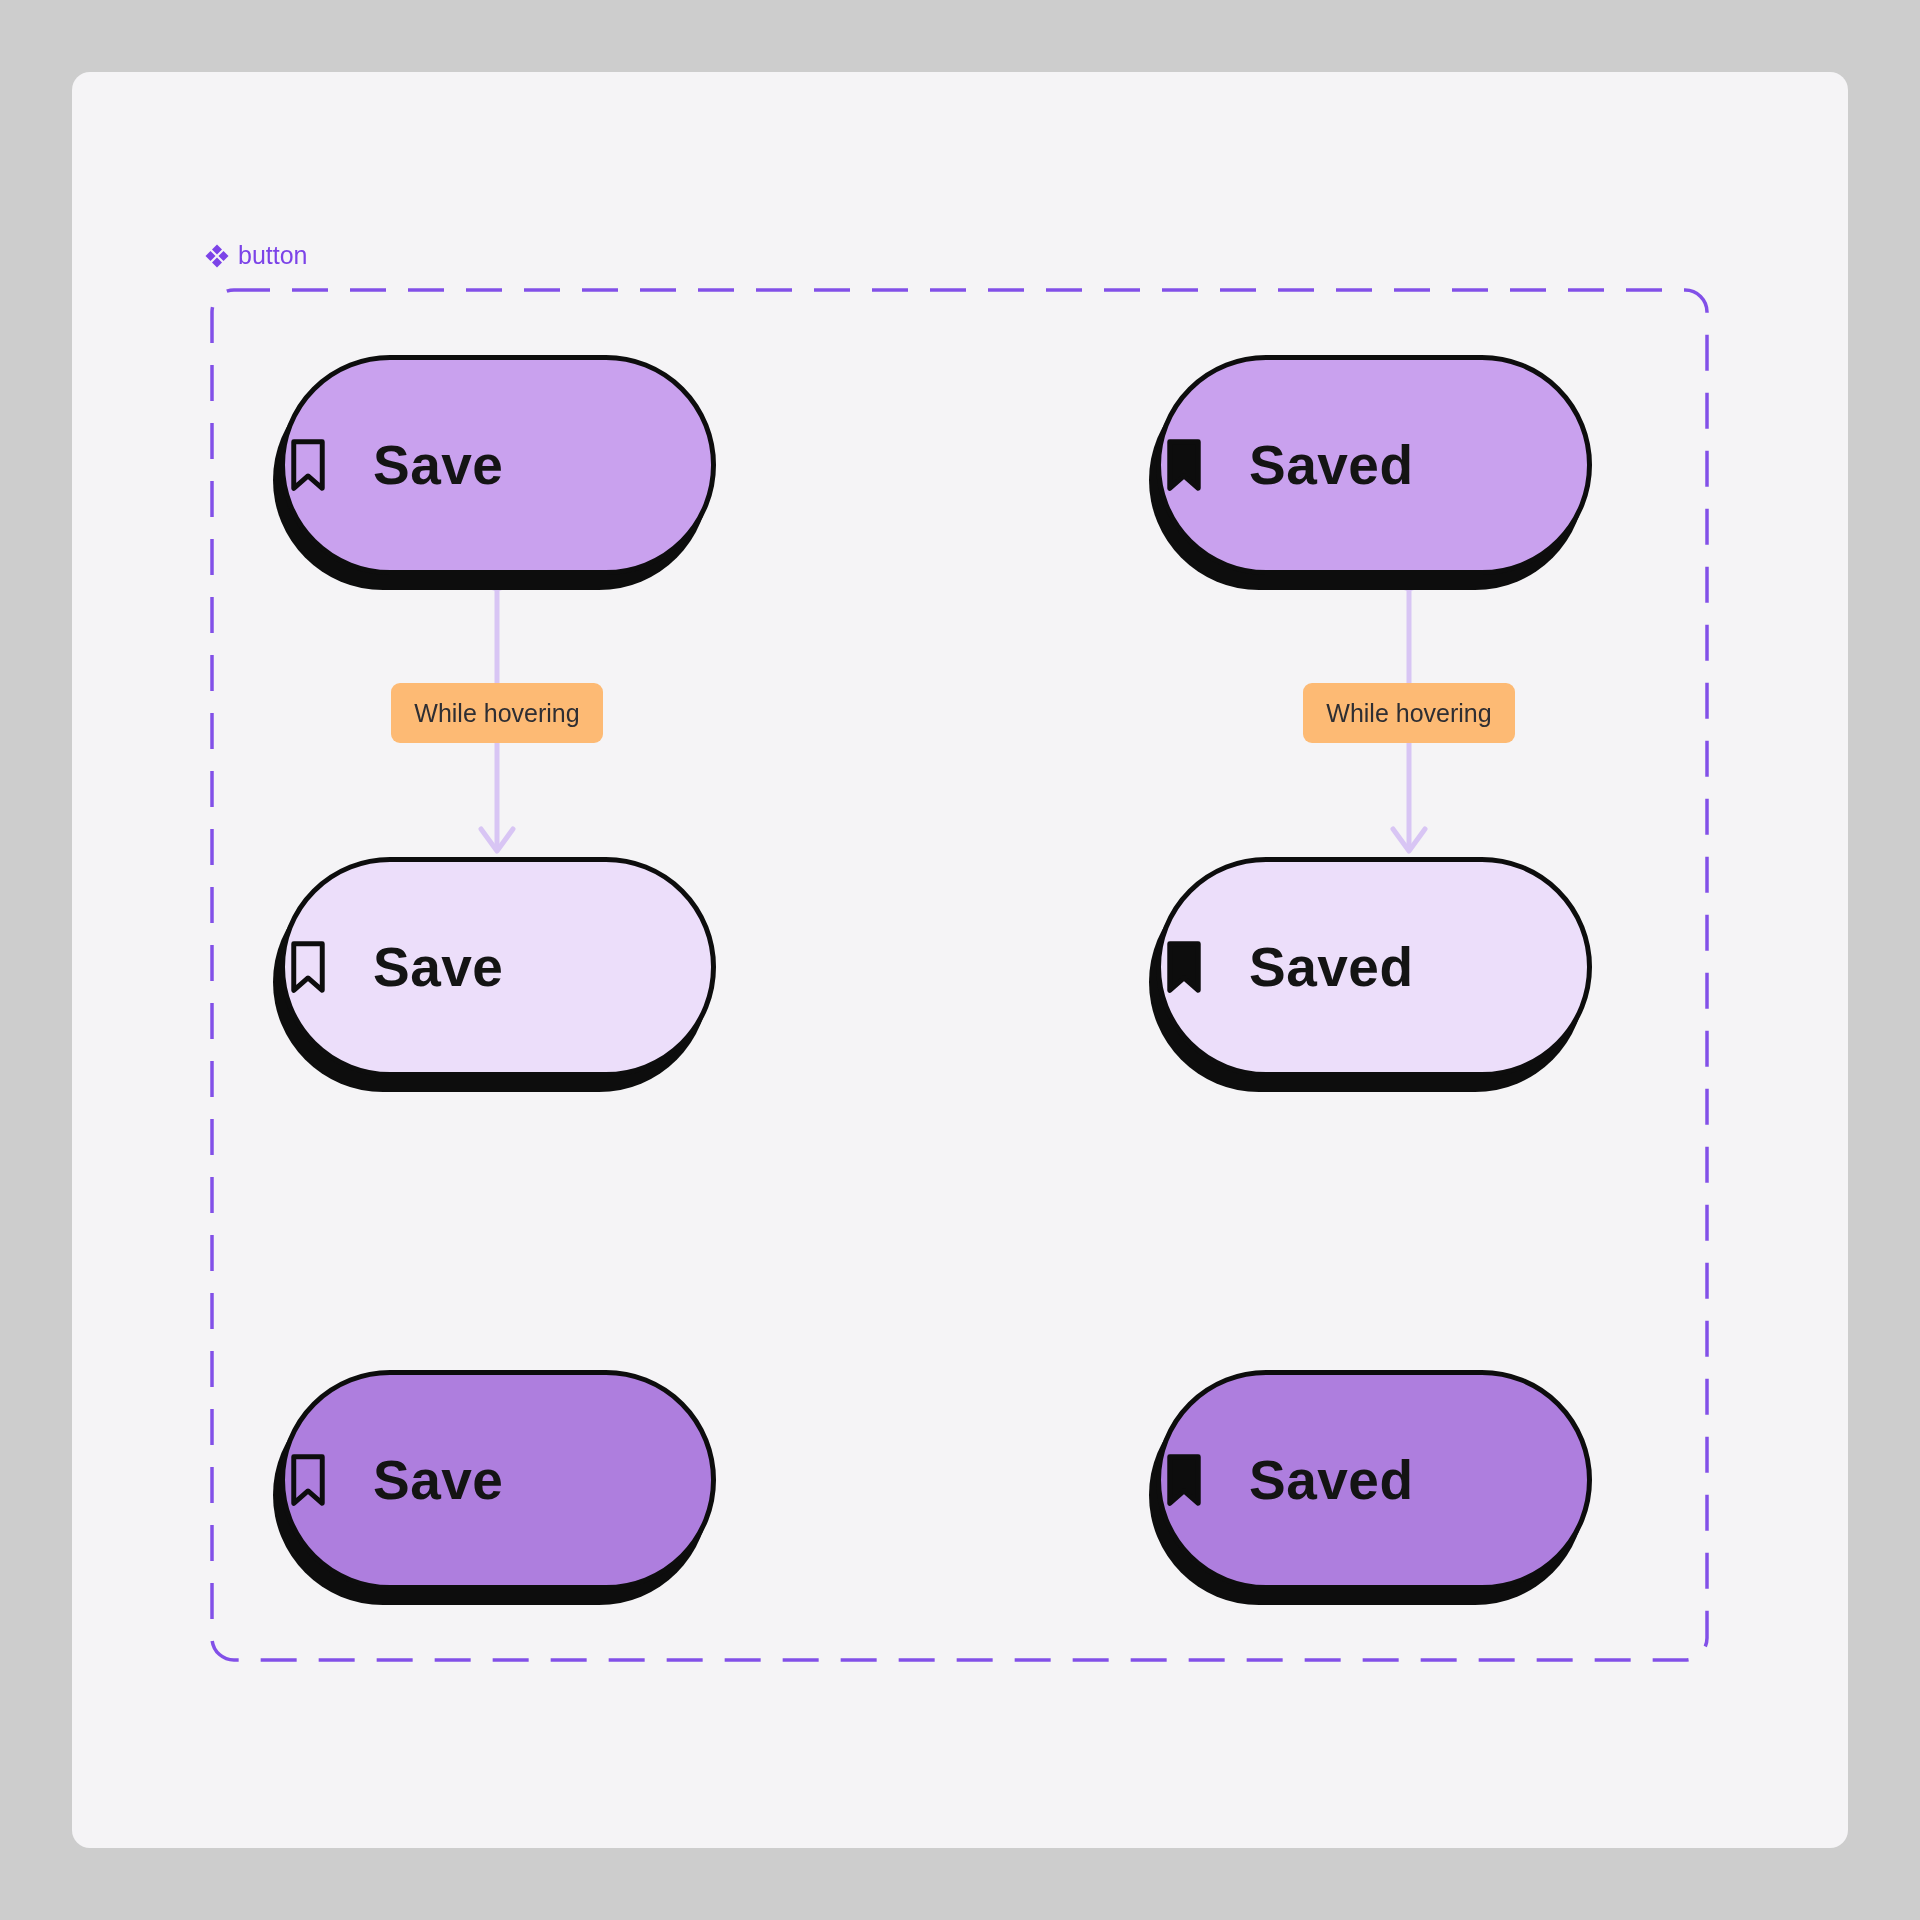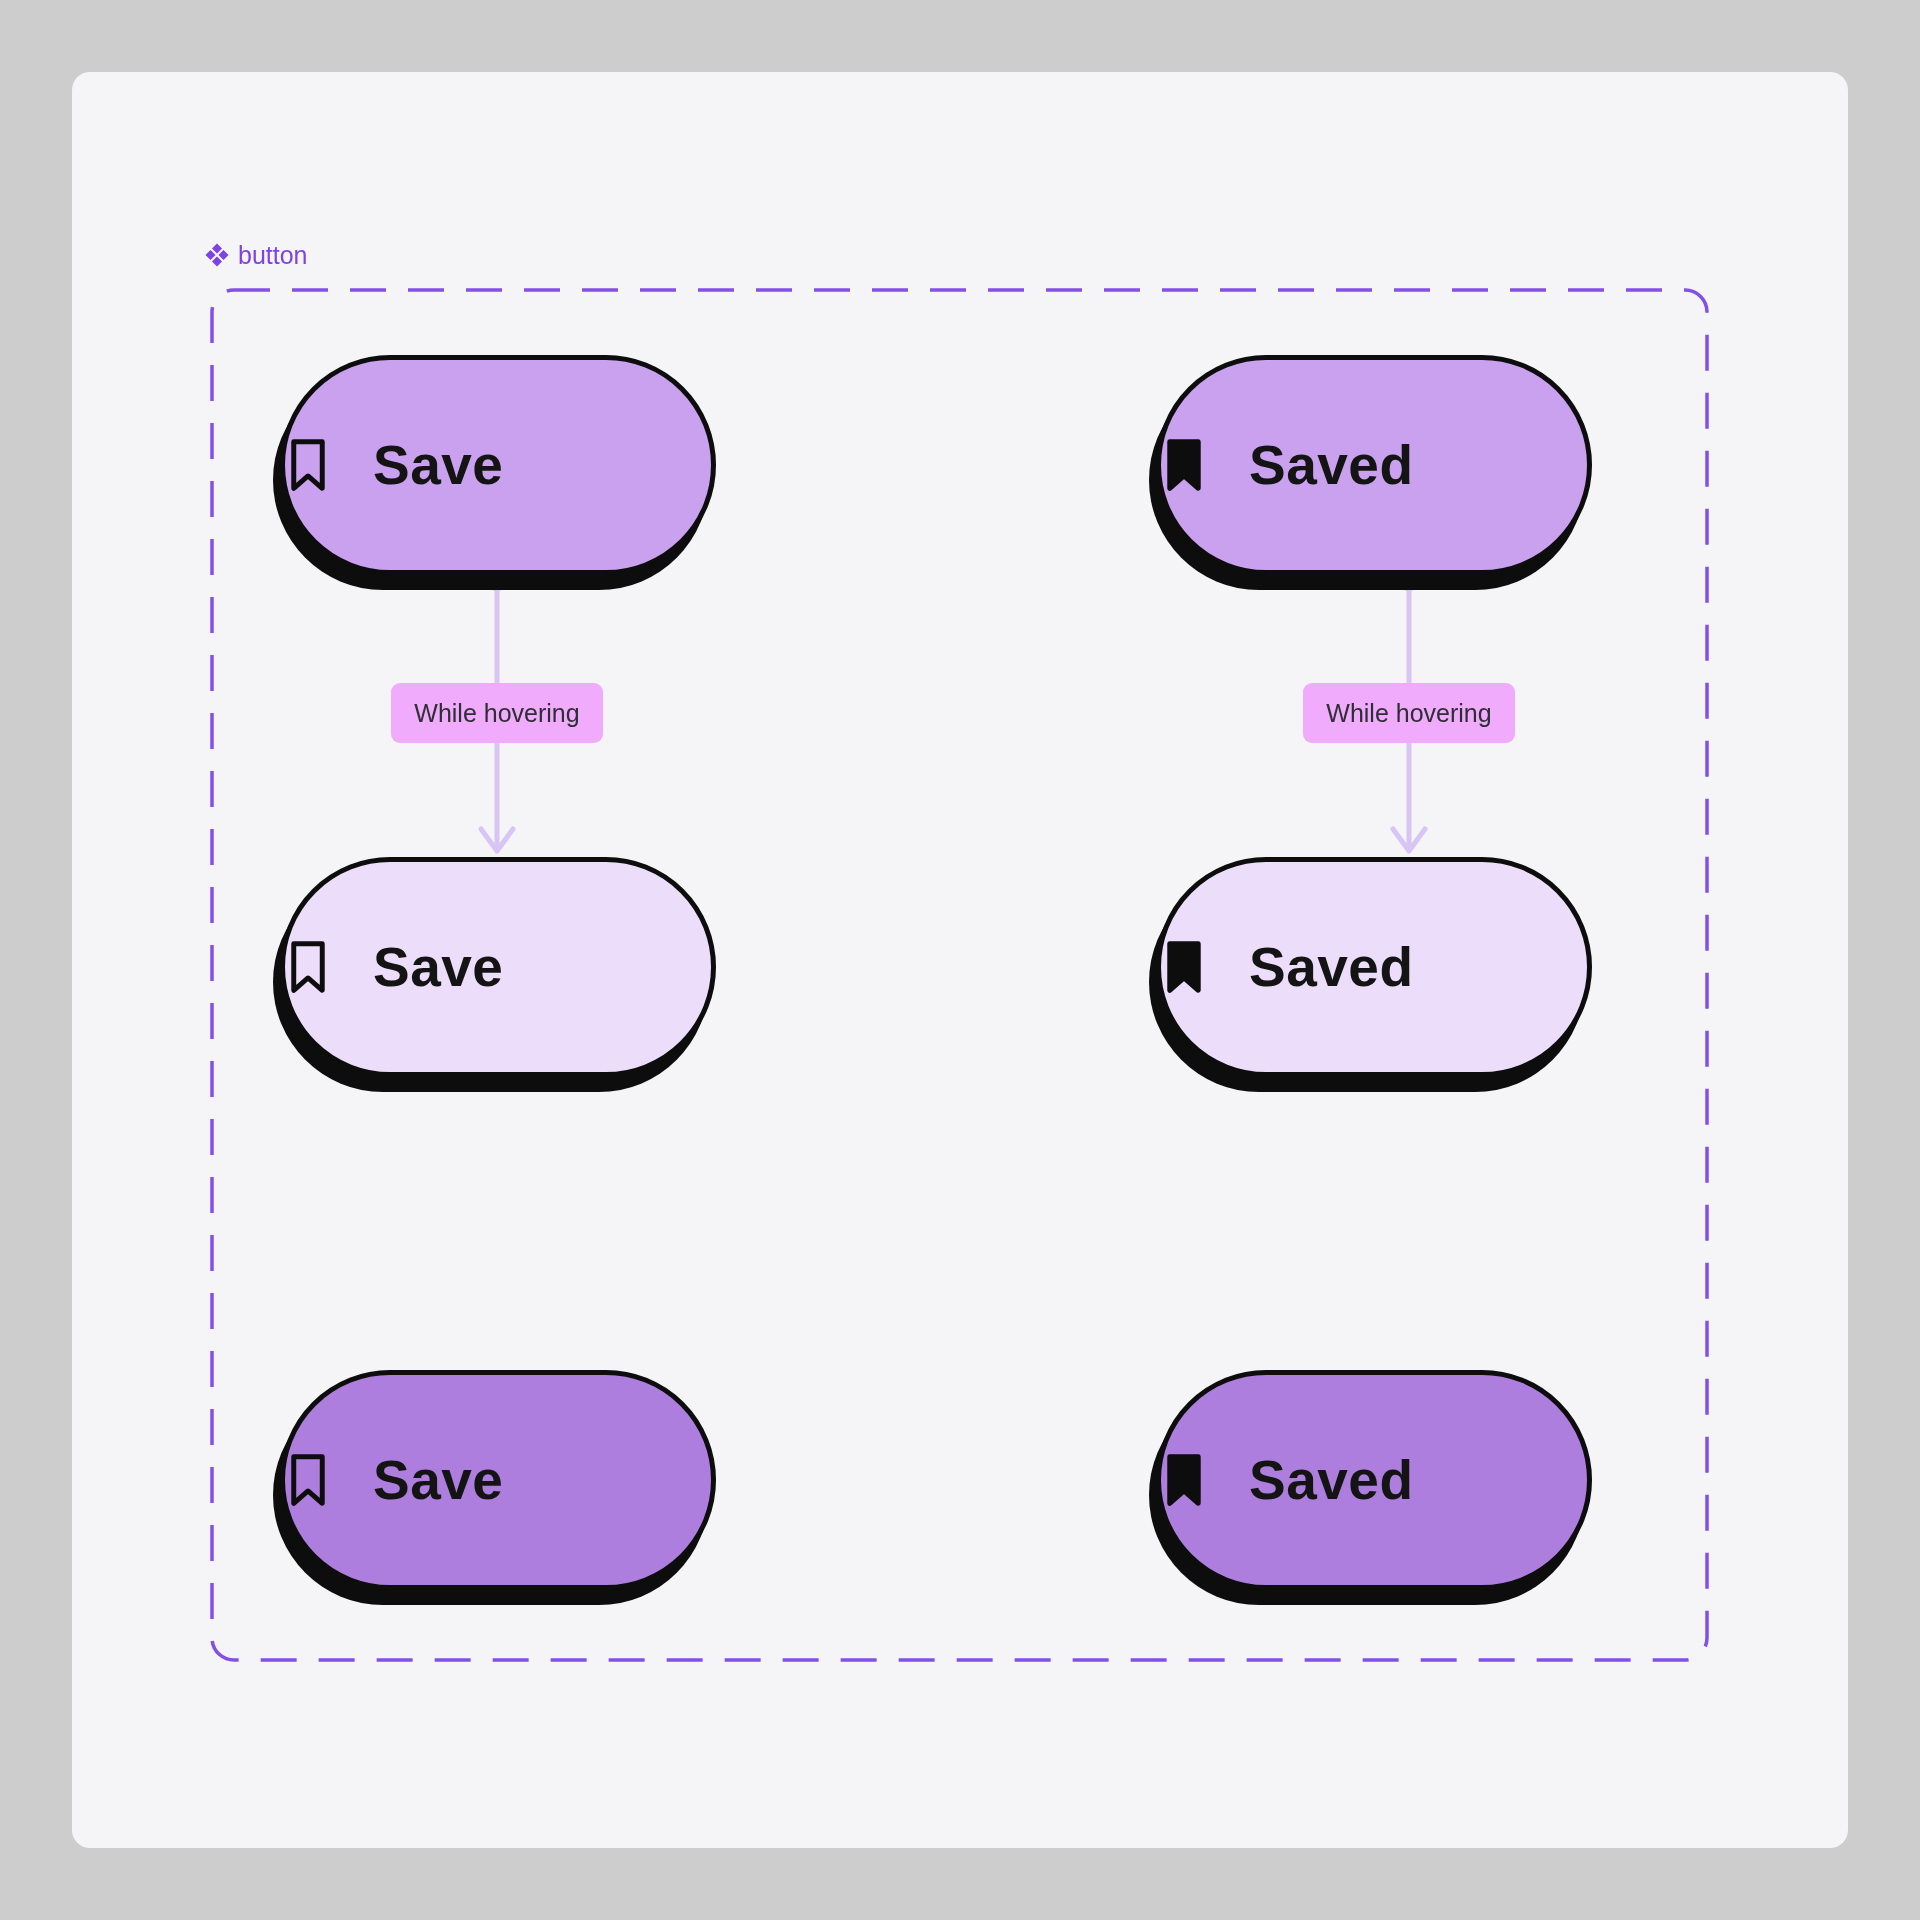--- a/index.html
+++ b/index.html
@@ -9,42 +9,42 @@
     font-family:"Liberation Sans","DejaVu Sans",sans-serif;
     overflow:hidden;
   }
   .canvas{
     position:absolute;left:72px;top:72px;width:1776px;height:1776px;
     background:#f5f4f6;border-radius:18px;
   }
   
   .cs-label{
     position:absolute;left:205px;top:243px;
-    display:flex;align-items:flex-start;gap:9px;
+    display:flex;align-items:flex-end;gap:9px;
     color:#7c43e8;font-size:25px;line-height:1;
   }
   .cs-label svg{display:block;}
   
   .overlay{position:absolute;left:0;top:0;width:1920px;height:1920px;pointer-events:none;}
   
   .vbtn{
     position:absolute;width:436px;height:220px;box-sizing:border-box;
     border:5px solid #0d0d0d;border-radius:120px;
     box-shadow:-7px 15px 0 #0d0d0d;
     display:flex;align-items:center;gap:42px;
     color:#141414;font-size:55px;font-weight:600;letter-spacing:.5px;
     cursor:pointer;
   }
   .vbtn svg{display:block;flex:0 0 auto;}
   .col1{left:280px;} .col2{left:1156px;}
   .row1{top:355px;} .row2{top:857px;} .row3{top:1370px;}
   
   .hover-chip{
     position:absolute;width:212px;height:60px;
-    background:#f0abfc;border-radius:9px;
+    background:#fdba74;border-radius:9px;
     display:flex;align-items:center;justify-content:center;
     font-size:25px;font-weight:500;color:#2e2e33;
     cursor:pointer;
   }
   .chip-left{left:391px;top:683px;}
   .chip-right{left:1303px;top:683px;}
 </style>
 </head>
 <body>
 

